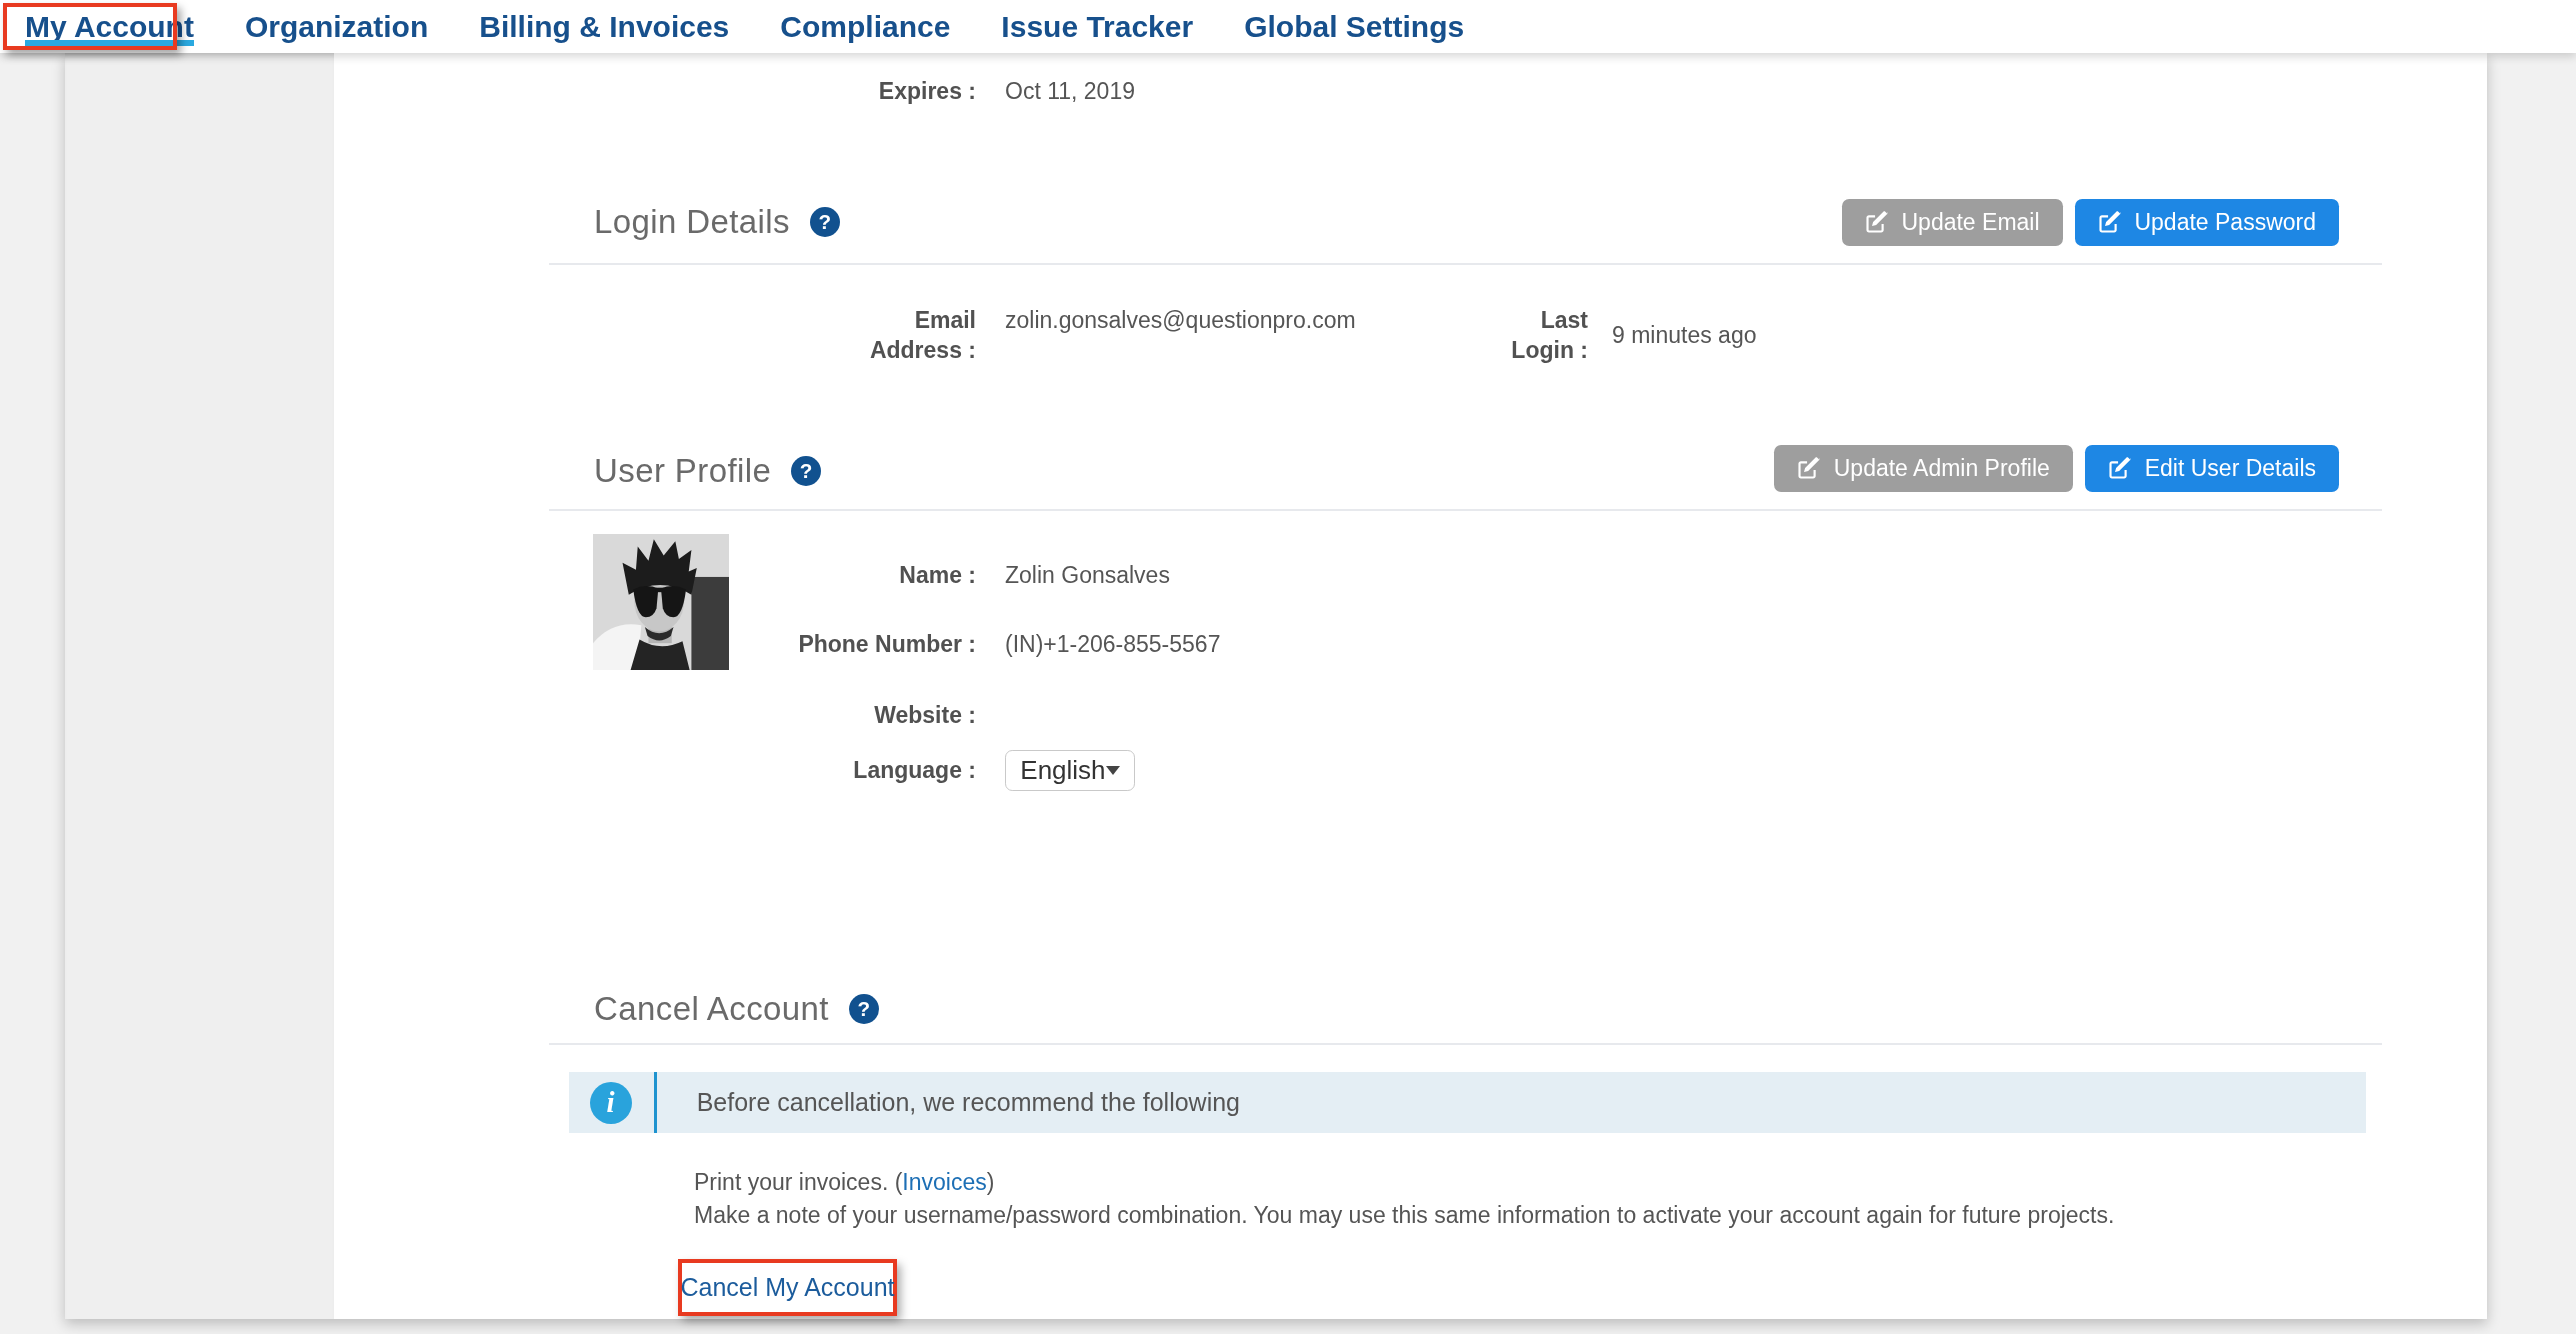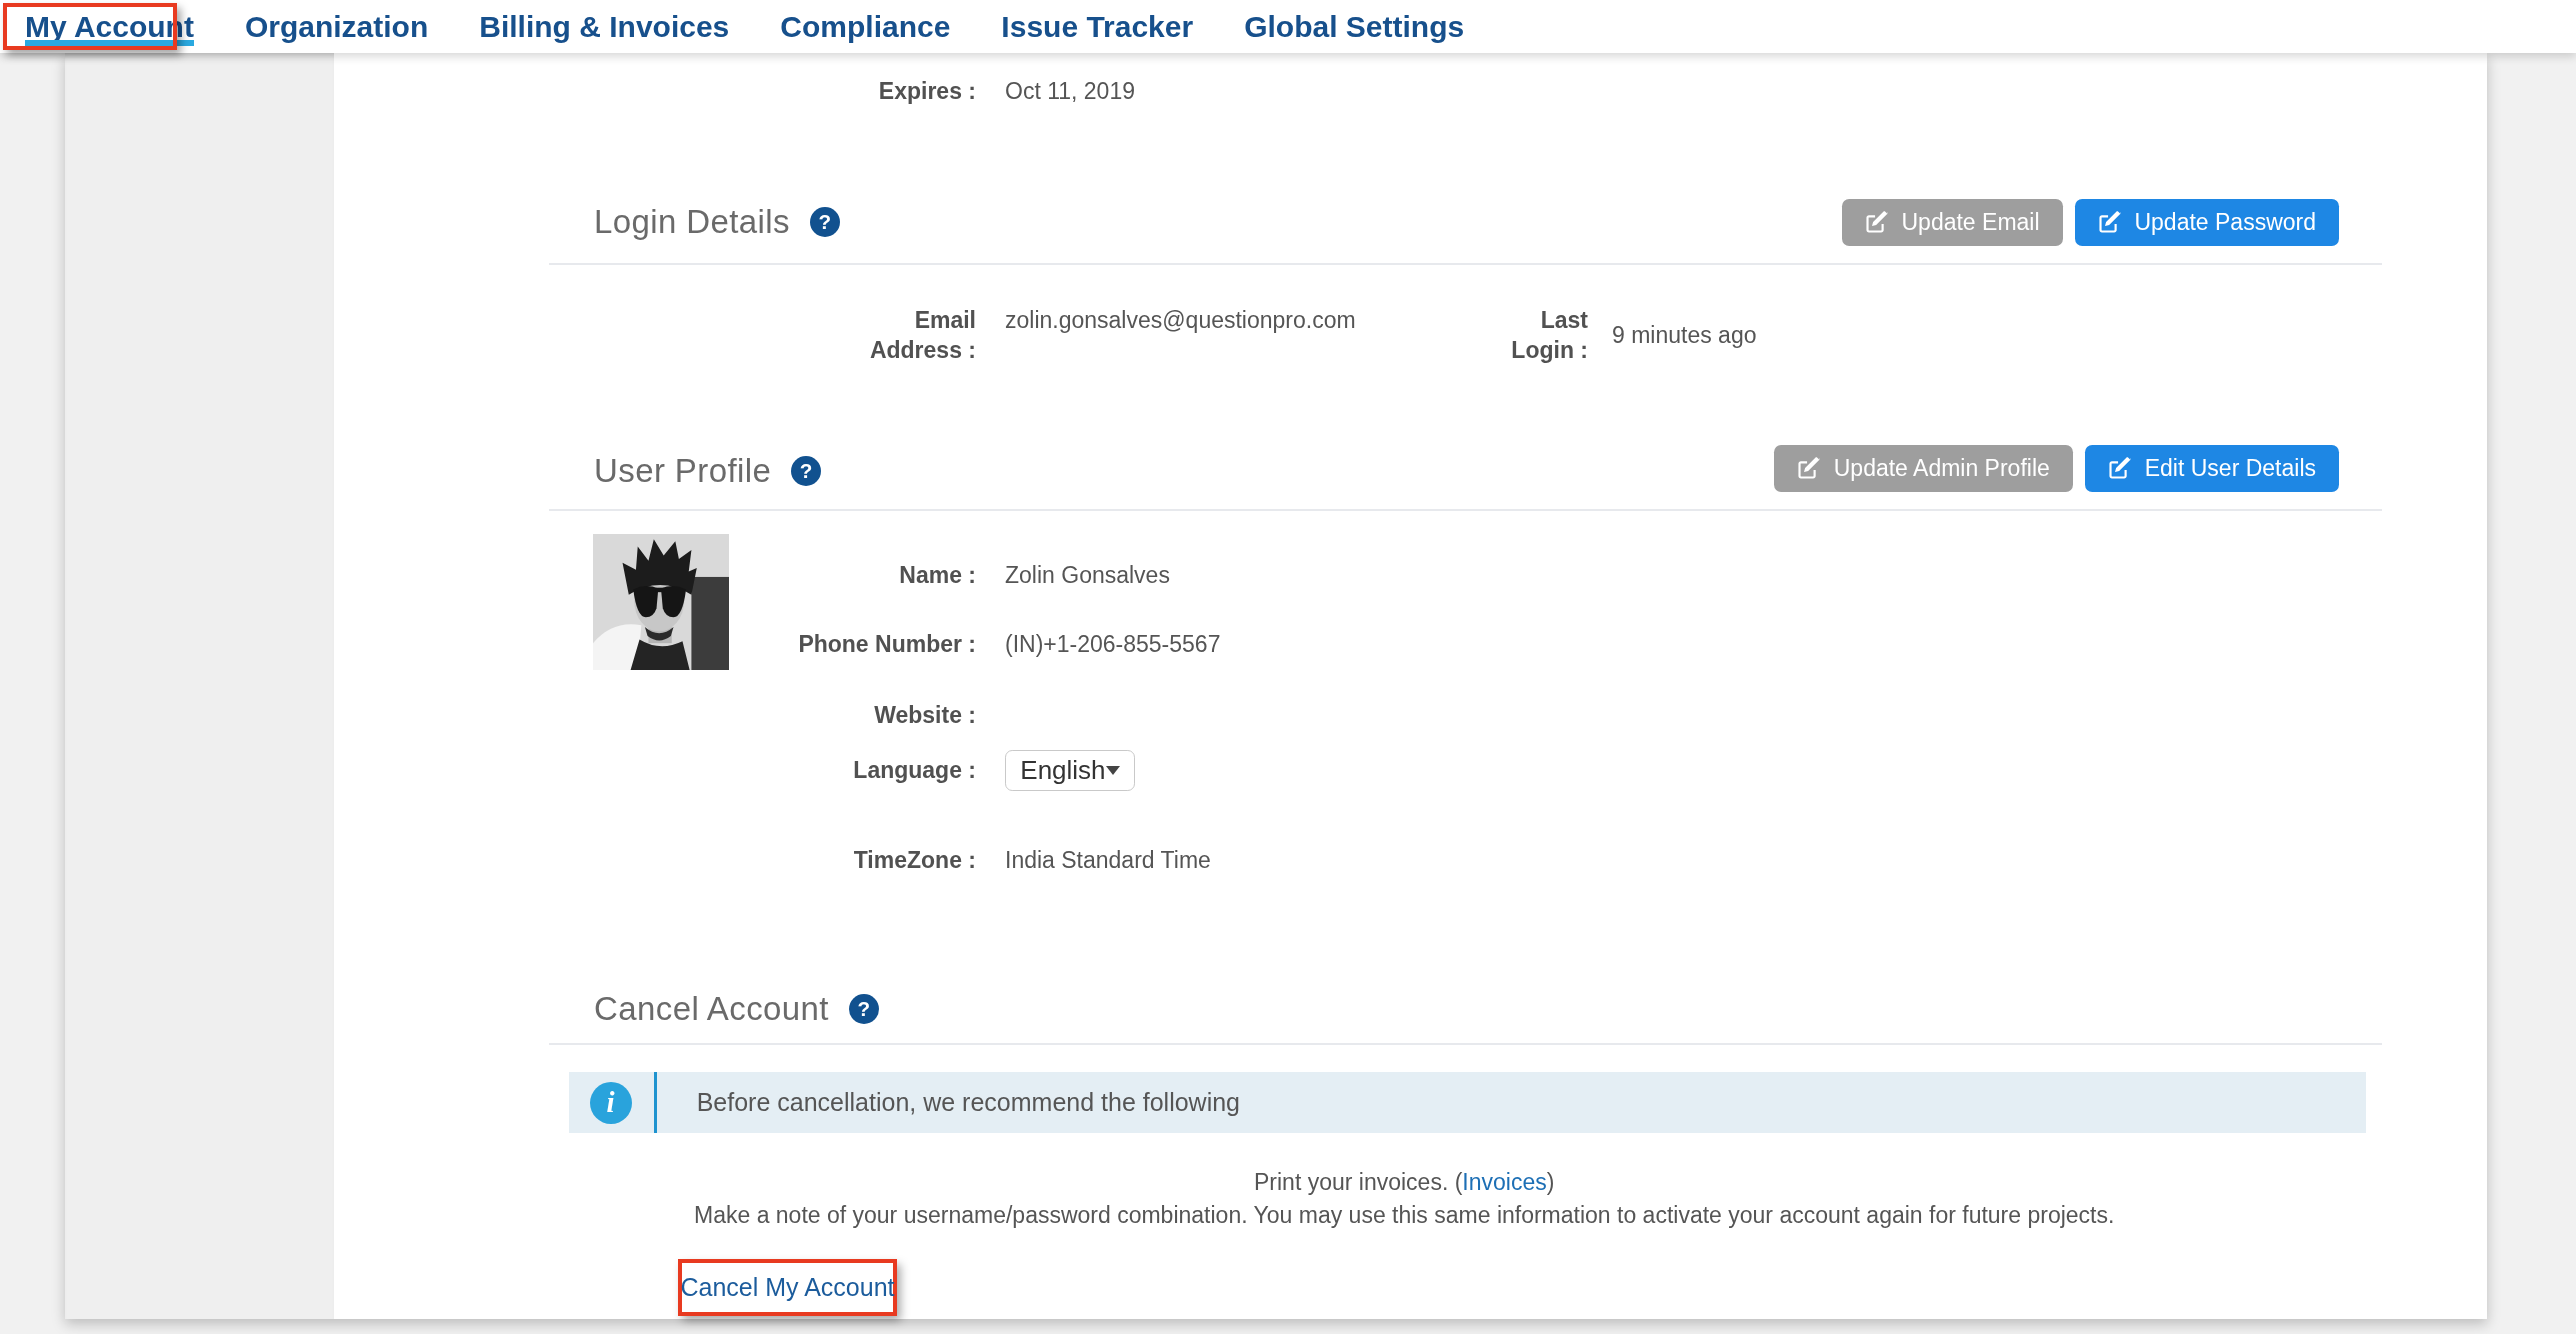--- a/index.html
+++ b/index.html
@@ -61,21 +61,21 @@
 
   
   .info { position:absolute; left:235px; top:1019px; width:1797px; height:61px; background:#e4eef4;
           display:flex; align-items:center; }
   .info-icon { width:42px; height:42px; border-radius:50%; background:#29a3dc; color:#fff;
                font-family:"Liberation Serif", serif; font-style:italic; font-weight:700; font-size:29px;
                display:flex; align-items:center; justify-content:center; margin-left:20.6px; flex:0 0 auto; }
   .info-line { width:2.7px; height:100%; background:#1e93cf; margin-left:22.4px; flex:0 0 auto; }
   .info-text { margin-left:40px; font-size:25px; color:#555; }
 
-  .para { position:absolute; left:360px; top:1113px; line-height:33px; font-size:23px; color:#555;text-align:center; }
+  .para { position:absolute; left:360px; top:1113px; line-height:33px; font-size:23px; color:#555; }
   .link { color:#1d6fb5; cursor:pointer; }
 
   .cancel-wrap { position:absolute; left:344px; top:1206px; width:219px; height:57px; background:#fff;
                  border:4.5px solid #e83a20; box-shadow:3.6px 5.4px 9px rgba(0,0,0,.35);
                  display:flex; align-items:center; justify-content:center; }
   .cancel-link { color:#1c5c9c; font-size:25px; cursor:pointer; white-space:nowrap; }
 </style>
 </head>
 <body>
 
@@ -201,24 +201,20 @@
       </div>
       <div class="kv lang" style="top:697px">
         <div class="k">Language :</div>
         <div class="v">
           <span class="select-box">
             <span>English</span>
             <span class="caret"></span>
           </span>
         </div>
       </div>
-      <div class="kv" style="top:792px">
-        <div class="k">TimeZone :</div>
-        <div class="v">India Standard Time</div>
-      </div>
 
       <h2 class="sec-title" style="top:937px">
         <span>Cancel Account</span>
         <span class="help">?</span>
       </h2>
       <div class="divider" style="top:990px"></div>
 
       <div class="info">
         <span class="info-icon">i</span>
         <span class="info-line"></span>

